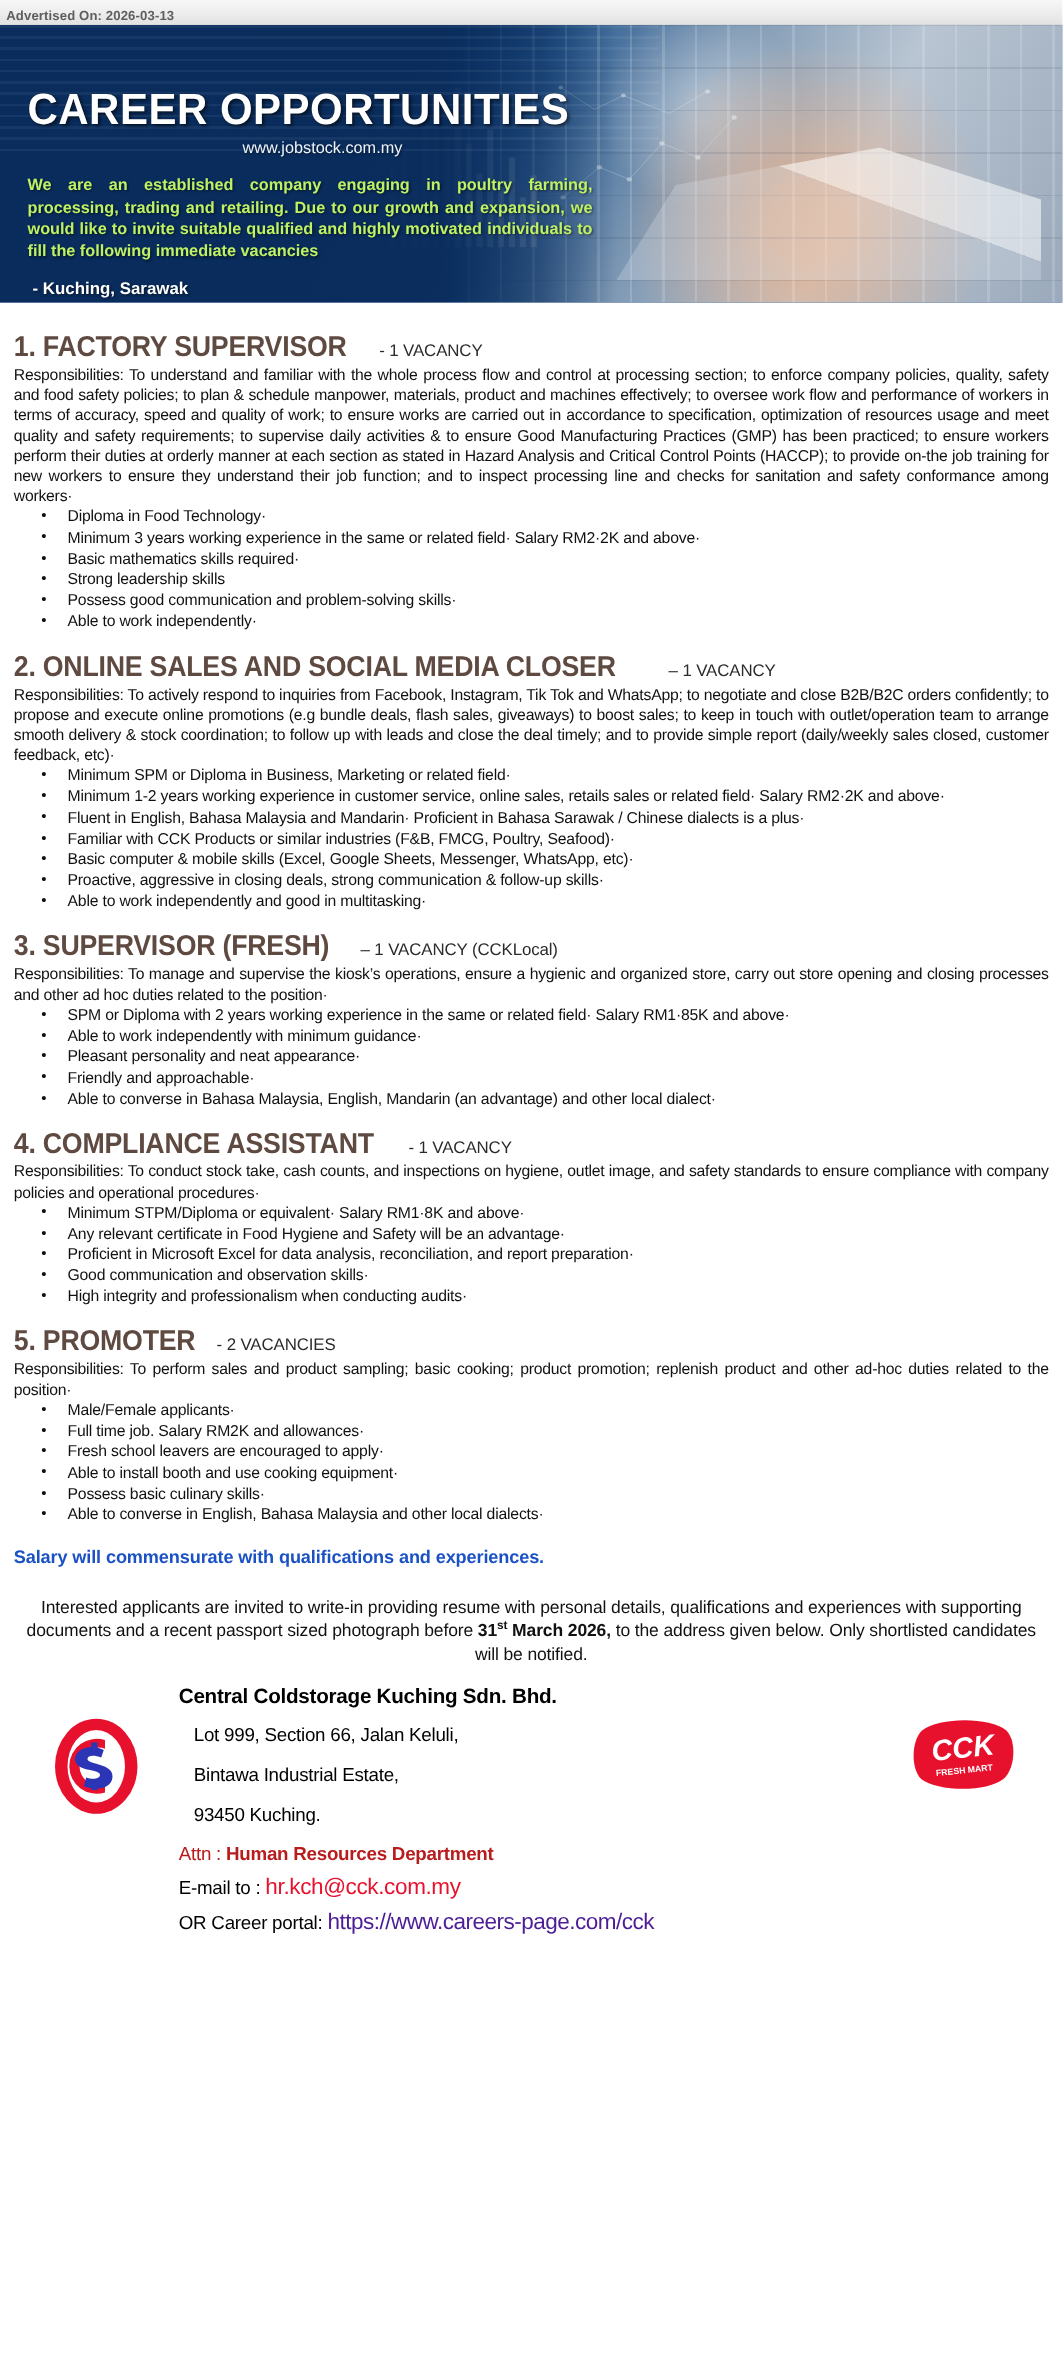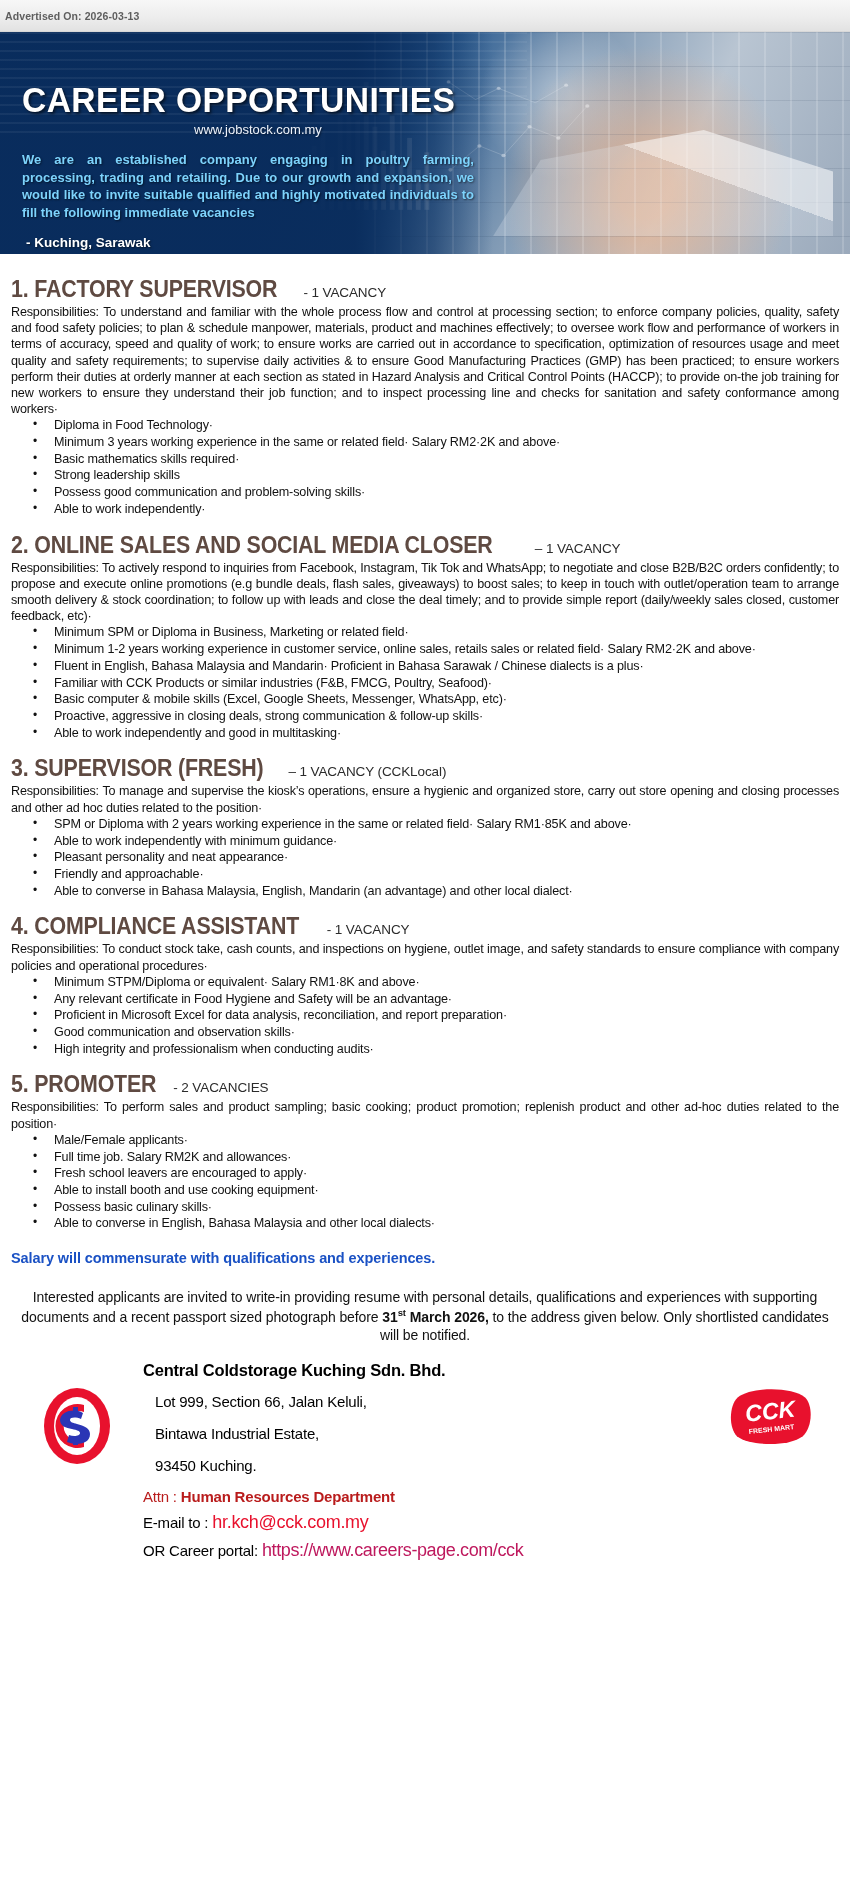--- a/index.html
+++ b/index.html
@@ -10,25 +10,25 @@
   body {
     width: 850px;
     min-height: 1896px;
     font-family: "Liberation Sans", sans-serif;
     color: #000;
     position: relative;
   }
 
   
   .adbar {
-    height: 32px;
+    height: 20px;
     background: linear-gradient(to bottom, #f7f7f7 0%, #ececec 60%, #e2e2e2 100%);
     border-bottom: 1px solid #d8d8d8;
     display: flex;
-    align-items: center;
+    align-items: flex-end;
     padding-left: 5px;
   }
   .adbar-text {
     font-size: 10.5px;
     font-weight: bold;
     color: #5e5e5e;
     letter-spacing: 0.1px;
     white-space: nowrap;
   }
 
@@ -129,21 +129,21 @@
     font-size: 13px;
     color: #eef3fb;
     text-shadow: 1px 1px 2px rgba(0,0,0,0.5);
   }
   .banner-blurb {
     margin: 14px 0 0 0;
     width: 452px;
     font-size: 13px;
     line-height: 1.36;
     font-weight: bold;
-    color: #7dd3fc;
+    color: #bef264;
     text-align: justify;
     text-shadow: 1px 1px 2px rgba(0,0,0,0.55);
   }
   .banner-location {
     margin: 13px 0 0 0;
     font-size: 13.5px;
     font-weight: bold;
     color: #ffffff;
     text-shadow: 1px 1px 2px rgba(0,0,0,0.55);
     padding-left: 4px;
@@ -278,21 +278,21 @@
     color: #000;
     letter-spacing: -0.2px;
     white-space: nowrap;
   }
   .email-val {
     color: #e8112d;
     font-size: 18px;
     letter-spacing: -0.3px;
   }
   .portal-val {
-    color: #be185d;
+    color: #4c1d95;
     font-size: 18px;
     letter-spacing: -0.4px;
   }
   .cck-cell {
     width: 150px;
     display: flex;
     justify-content: center;
     padding-top: 24px;
   }
   .cck-logo { width: 86px; height: 62px; }

